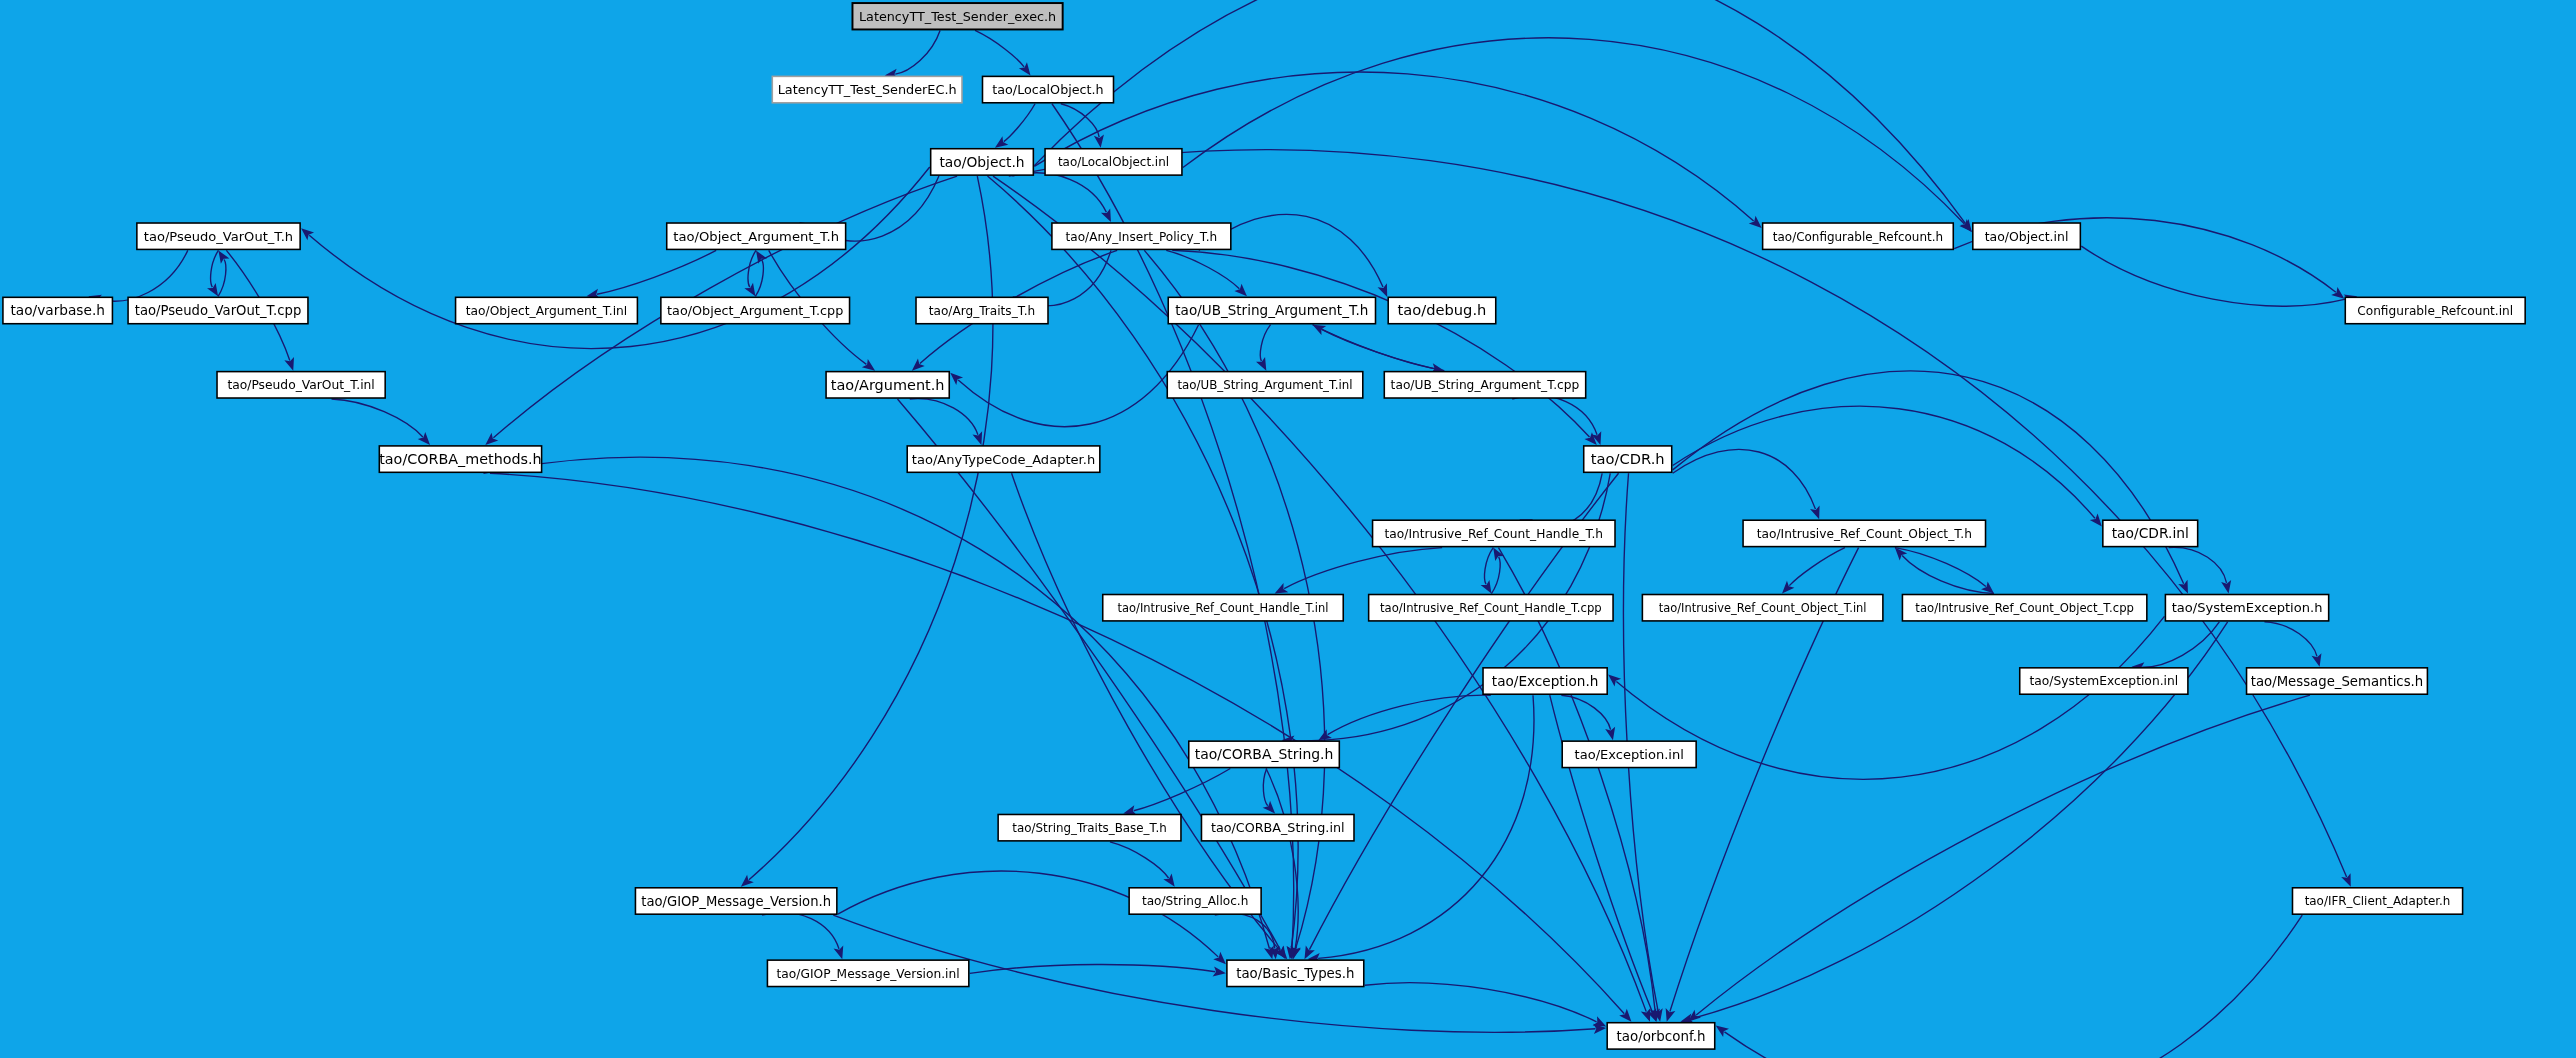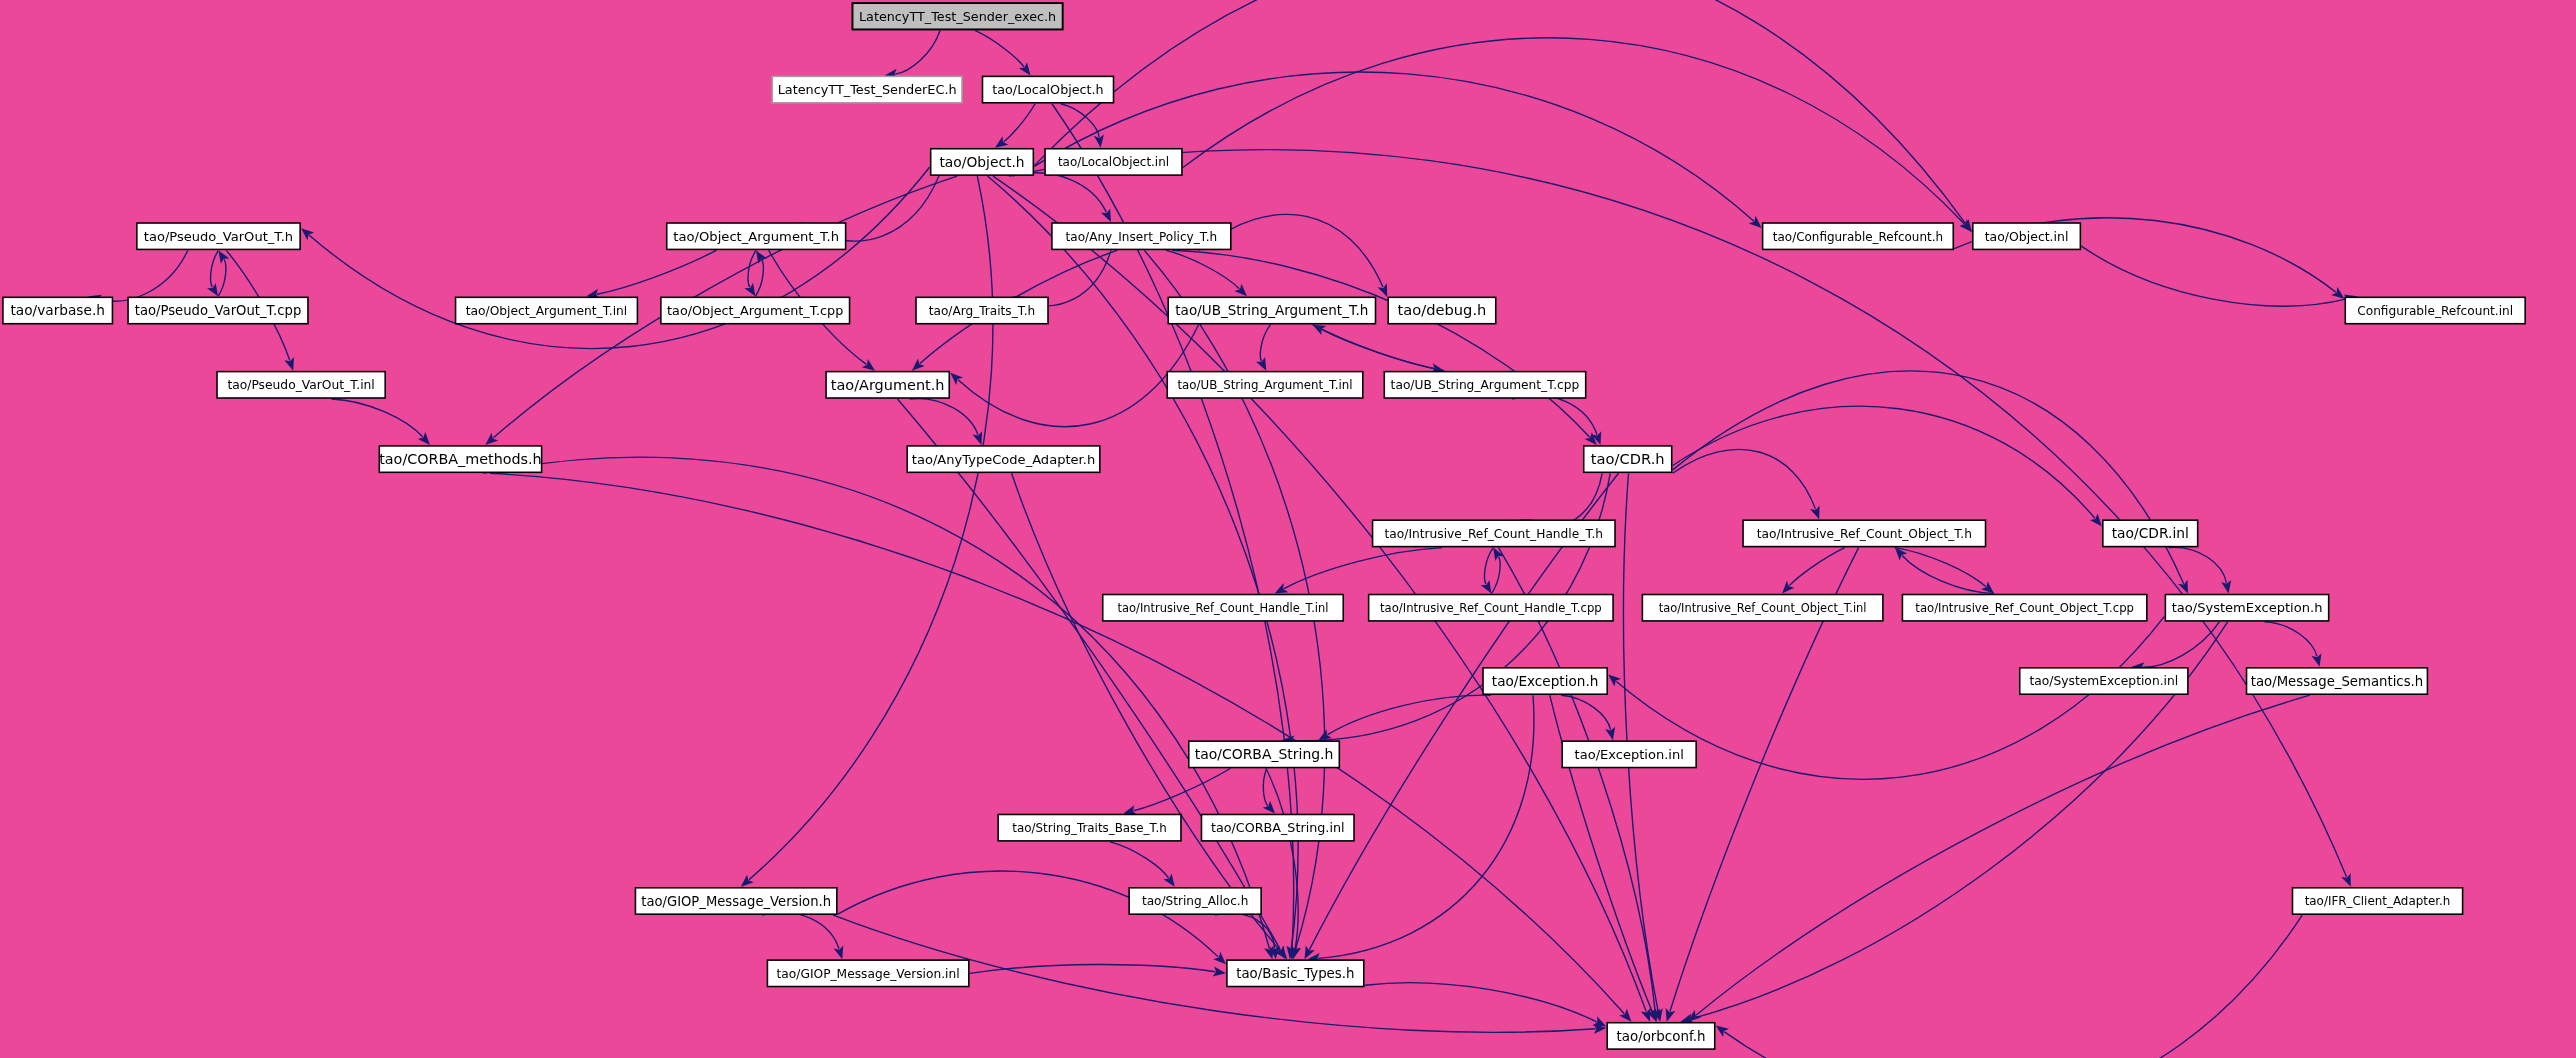--- a/index.html
+++ b/index.html
@@ -1,18 +1,18 @@
 <!DOCTYPE html>
 <html><head>
 <meta charset="utf-8">
 <title>LatencyTT_Test_Sender_exec.h include dependency graph</title>
 <style>
   html,body{margin:0;padding:0;background:#ffffff;}
   body{font-family:"DejaVu Sans","Liberation Sans",sans-serif;}
-  #graph-root{position:relative;width:2576px;height:1059px;background:#ec4899;overflow:hidden;}
+  #graph-root{position:relative;width:2576px;height:1059px;background:#0ea5e9;overflow:hidden;}
   svg#dep-graph{display:block;width:2576px;height:1059px;}
   .node-box{fill:#ffffff;stroke:#000000;stroke-width:1.6;}
   .node-box.root{fill:#bfbfbf;stroke:#000000;stroke-width:2;}
   .node-box.external{fill:#ffffff;stroke:#a0a0a0;stroke-width:1.6;}
   .node-label{font-family:"DejaVu Sans","Liberation Sans",sans-serif;fill:#000000;text-anchor:middle;dominant-baseline:middle;}
   .node-group{cursor:pointer;}
   .edge{fill:none;stroke:#191970;stroke-width:1.4;}
   .arrow-head{fill:#191970;stroke:none;}
 </style>
 </head>

